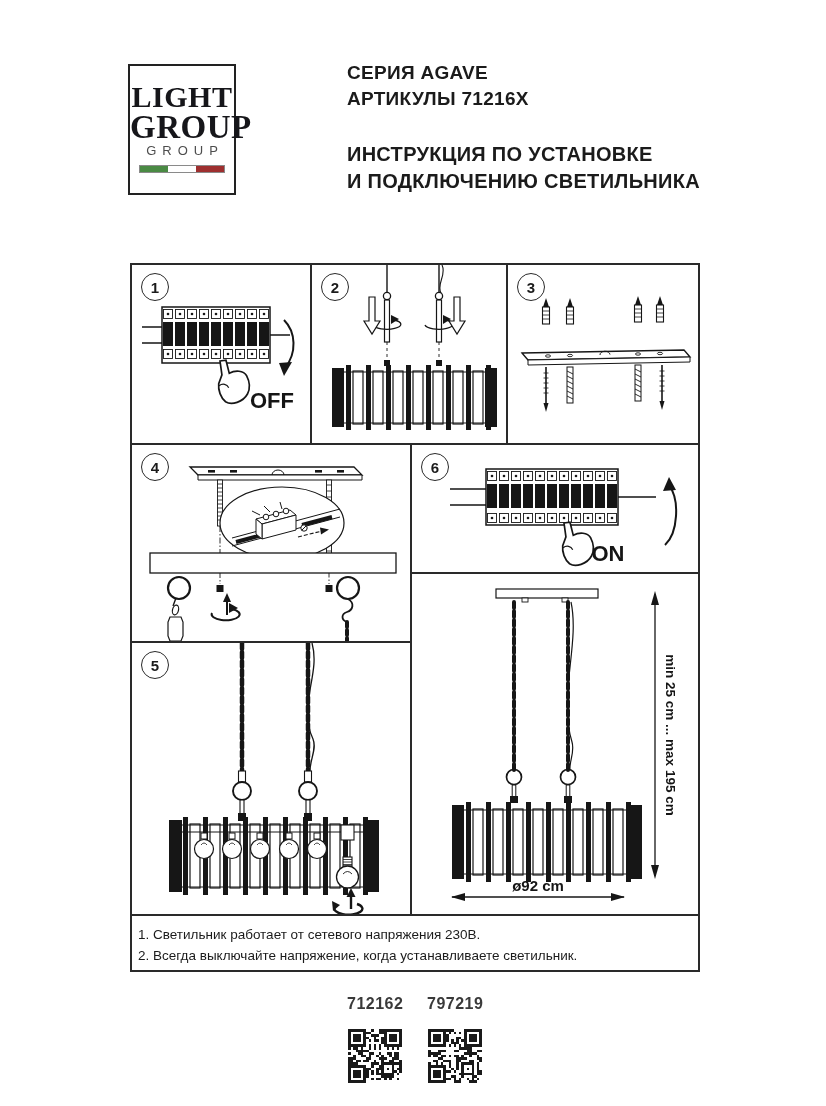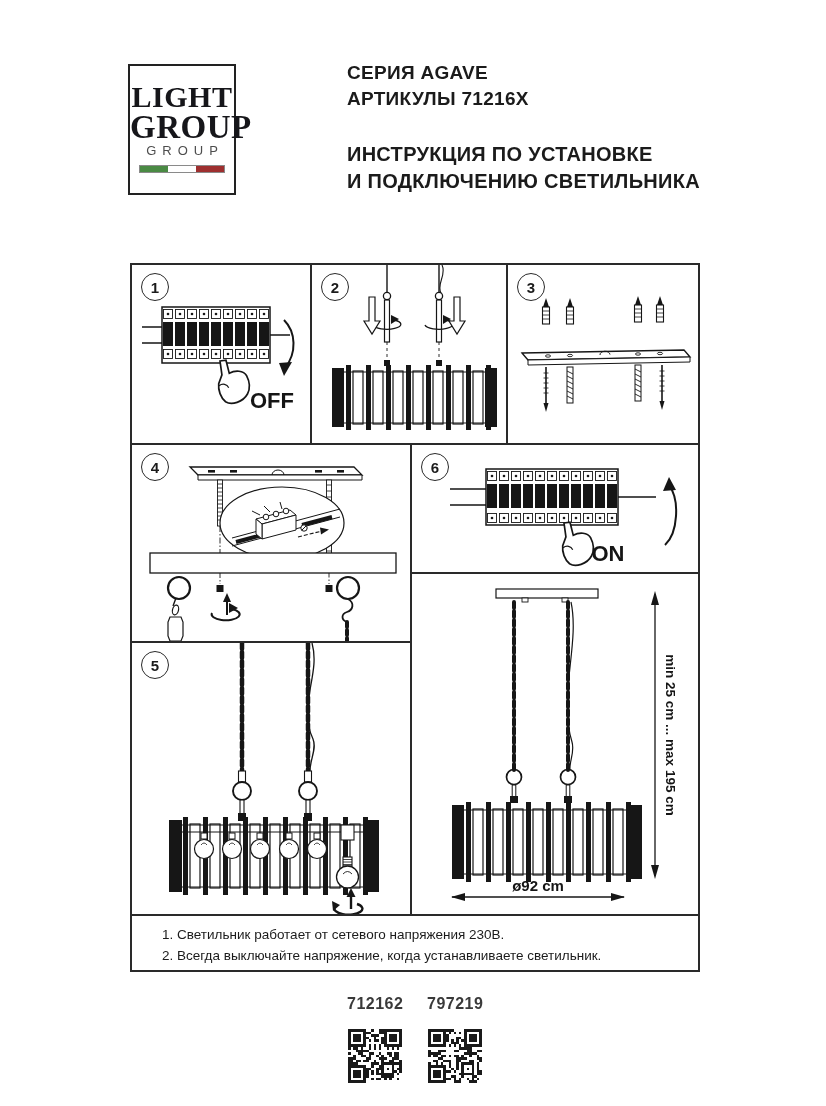--- a/index.html
+++ b/index.html
@@ -25,21 +25,21 @@
          border-radius:50%;text-align:center;line-height:28px;font-size:15px;font-weight:bold;
          background:#fff;z-index:3;box-sizing:border-box;}
   #p1{left:130px;top:263px;width:184px;height:184px;}
   #p2{left:310px;top:263px;width:200px;height:184px;}
   #p3{left:506px;top:263px;width:194px;height:184px;}
   #p4{left:130px;top:443px;width:284px;height:202px;}
   #p6{left:410px;top:443px;width:290px;height:133px;}
   #p5{left:130px;top:641px;width:284px;height:277px;}
   #pdim{left:410px;top:572px;width:290px;height:346px;}
   #notes{left:130px;top:914px;width:570px;height:58px;}
-  #notes .nline{font-size:13.5px;line-height:21px;margin-left:30px;}
+  #notes .nline{font-size:13.5px;line-height:21px;margin-left:6px;}
   #notes .wrap{padding-top:8px;}
   svg text{font-family:"Liberation Sans",sans-serif;font-weight:bold;fill:#151515;}
   
   .footer{position:absolute;left:130px;top:995px;width:570px;display:flex;justify-content:center;gap:24px;}
   .art{width:56px;text-align:center;}
   .art .code{font-size:16px;font-weight:bold;color:#3a3a3a;letter-spacing:.5px;margin-bottom:16px;}
   .qr{width:54px;height:54px;margin:0 auto;}
 </style>
 </head>
 <body>

